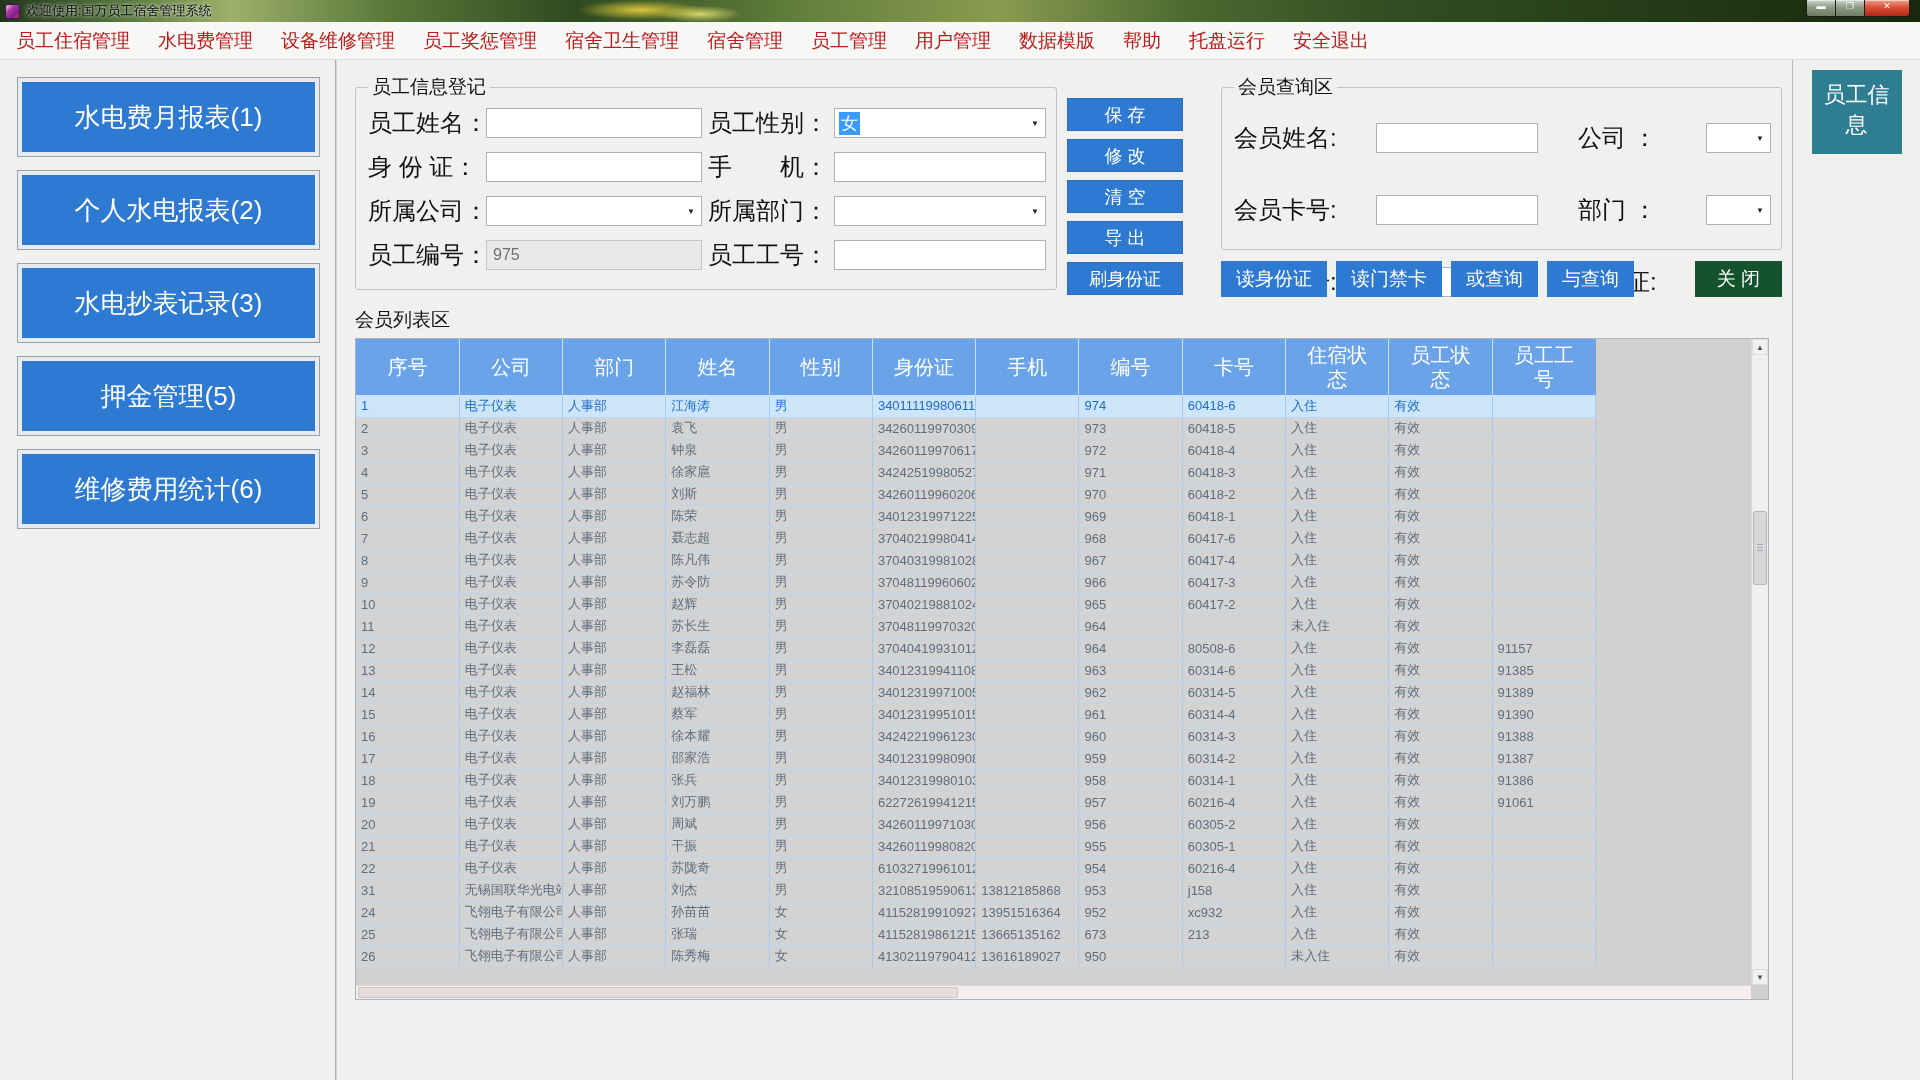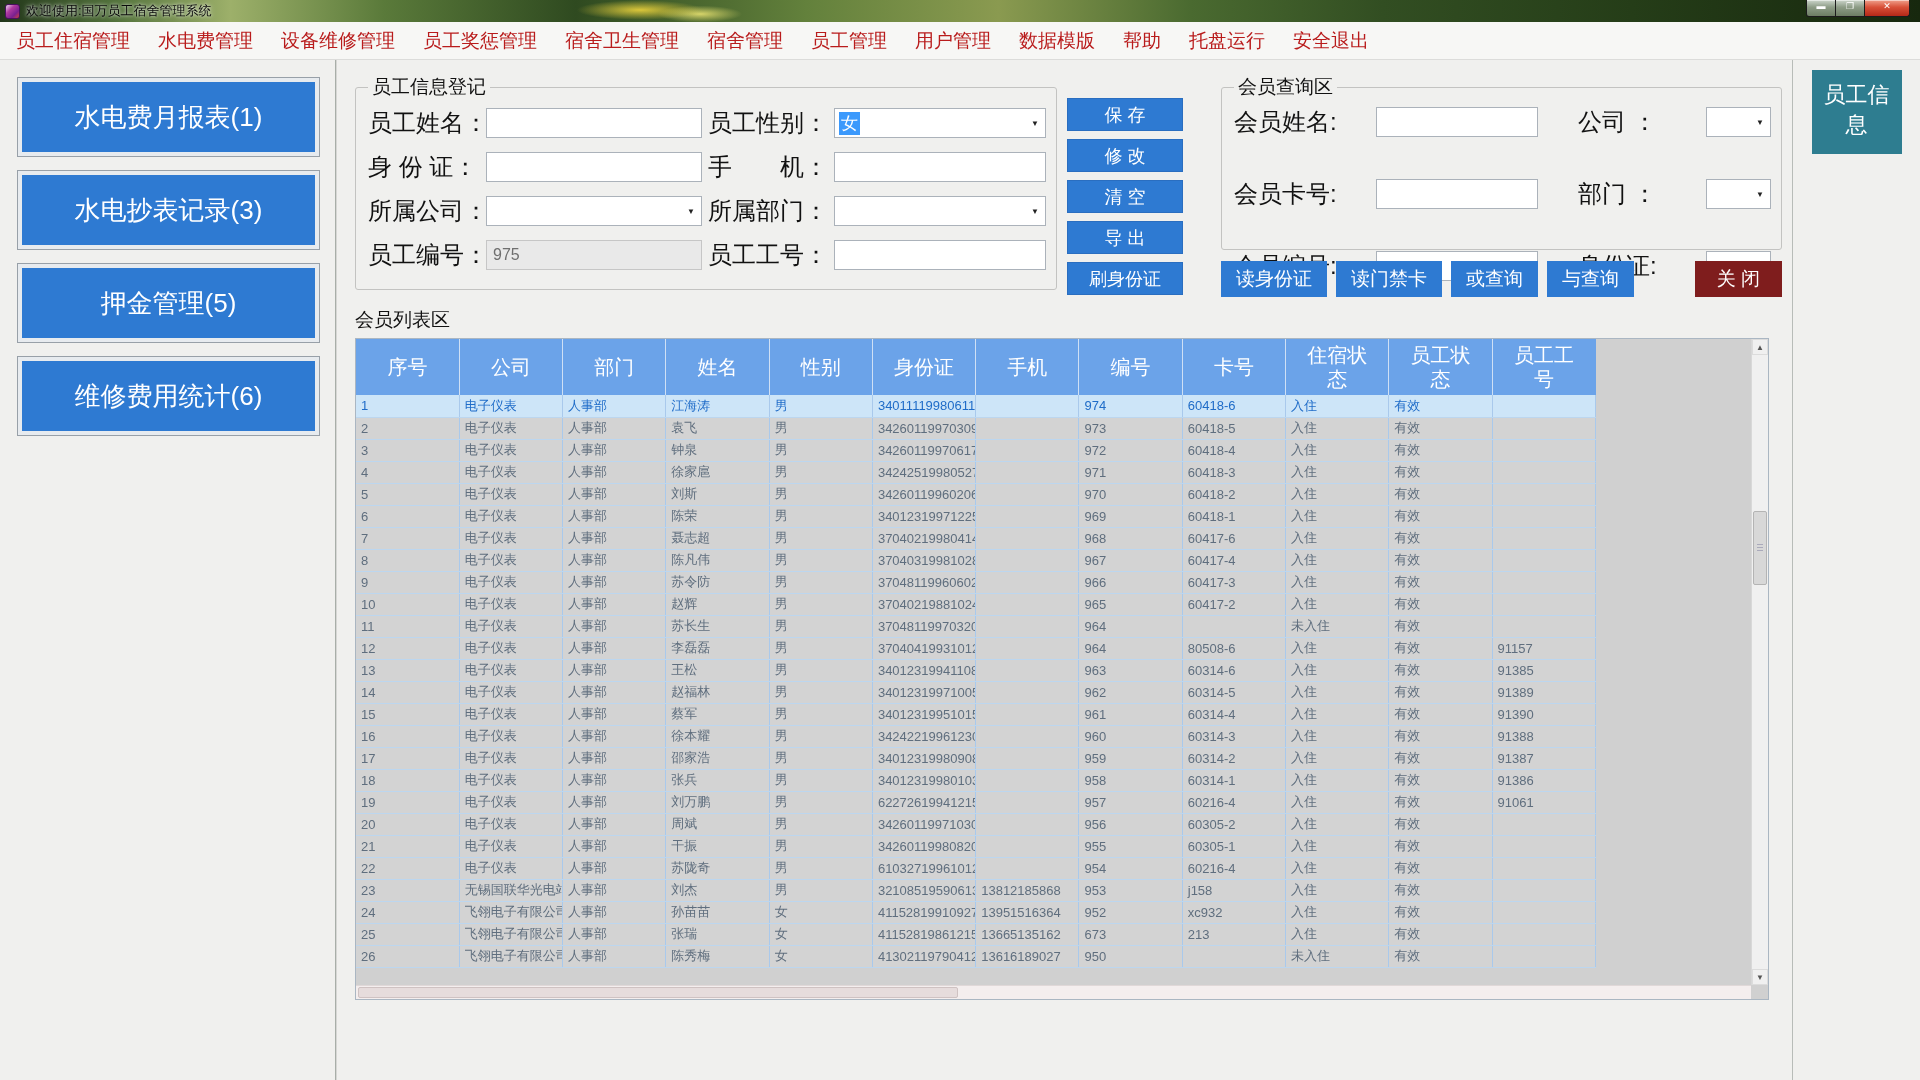--- a/index.html
+++ b/index.html
@@ -99,29 +99,29 @@
   }
   .action-btn {
     height:33px; background:#2e7ad2; color:#fff; font-size:18px;
     border:1px solid #2a6ec0; cursor:pointer; white-space:nowrap;
     font-family:"Liberation Sans", sans-serif;
   }
   .query-col { margin-left:38px; flex:1 1 auto; min-width:0; display:flex; flex-direction:column; }
   .query-form { height:176px; }
   .query-grid {
     display:grid; grid-template-columns:102px 162px 88px 1fr;
-    column-gap:8px; row-gap:13px; align-items:center; margin-top:2px;gap:40px;
+    column-gap:8px; row-gap:13px; align-items:center; margin-top:18px;gap:40px;
   }
   .query-buttons { display:flex; gap:9px; margin-top:11px; }
   .query-btn {
     height:36px; padding:0 15px; background:#2e7ad2; color:#fff; font-size:19px;
     border:none; cursor:pointer; white-space:nowrap;
     font-family:"Liberation Sans", sans-serif;
   }
-  .query-btn.gray { background:#7f1d1d; margin-left:auto; padding:0 22px; }
+  .query-btn.gray { background:#14532d; margin-left:auto; padding:0 22px; }
   
   .list-label { font-size:19px; margin:10px 0 5px 0; color:#111; }
   .table-wrap {
     position:relative; width:1414px; height:662px;
     background:#d0d0d0; border:1px solid #aab6c2;
   }
   table.member { border-collapse:collapse; table-layout:fixed; width:1240px; }
   table.member th {
     background:#6ba3e9; color:#fff; font-weight:normal; font-size:20px;
     height:56px; border-right:1px solid #cfe0f5; text-align:center;
@@ -202,20 +202,21 @@
     <div class="menu-item">数据模版</div>
     <div class="menu-item">帮助</div>
     <div class="menu-item">托盘运行</div>
     <div class="menu-item">安全退出</div>
   </div>
 
 <div class="client">
 
   <div class="sidebar">
       <button class="side-btn">水电费月报表(1)</button>
+      <button class="side-btn">个人水电报表(2)</button>
       <button class="side-btn">水电抄表记录(3)</button>
       <button class="side-btn">押金管理(5)</button>
       <button class="side-btn">维修费用统计(6)</button>
     </div>
 
   <div class="main">
     <div class="top-row">
 
       <fieldset class="gbox emp-form">
         <legend>员工信息登记</legend>
@@ -618,21 +619,21 @@
               <td>男</td>
               <td>6103271996101234...</td>
               <td></td>
               <td>954</td>
               <td>60216-4</td>
               <td>入住</td>
               <td>有效</td>
               <td></td>
             </tr>
             <tr>
-              <td>23</td>
+              <td>31</td>
               <td>无锡国联华光电站...</td>
               <td>人事部</td>
               <td>刘杰</td>
               <td>男</td>
               <td>3210851959061318...</td>
               <td>13812185868</td>
               <td>953</td>
               <td>j158</td>
               <td>入住</td>
               <td>有效</td>

